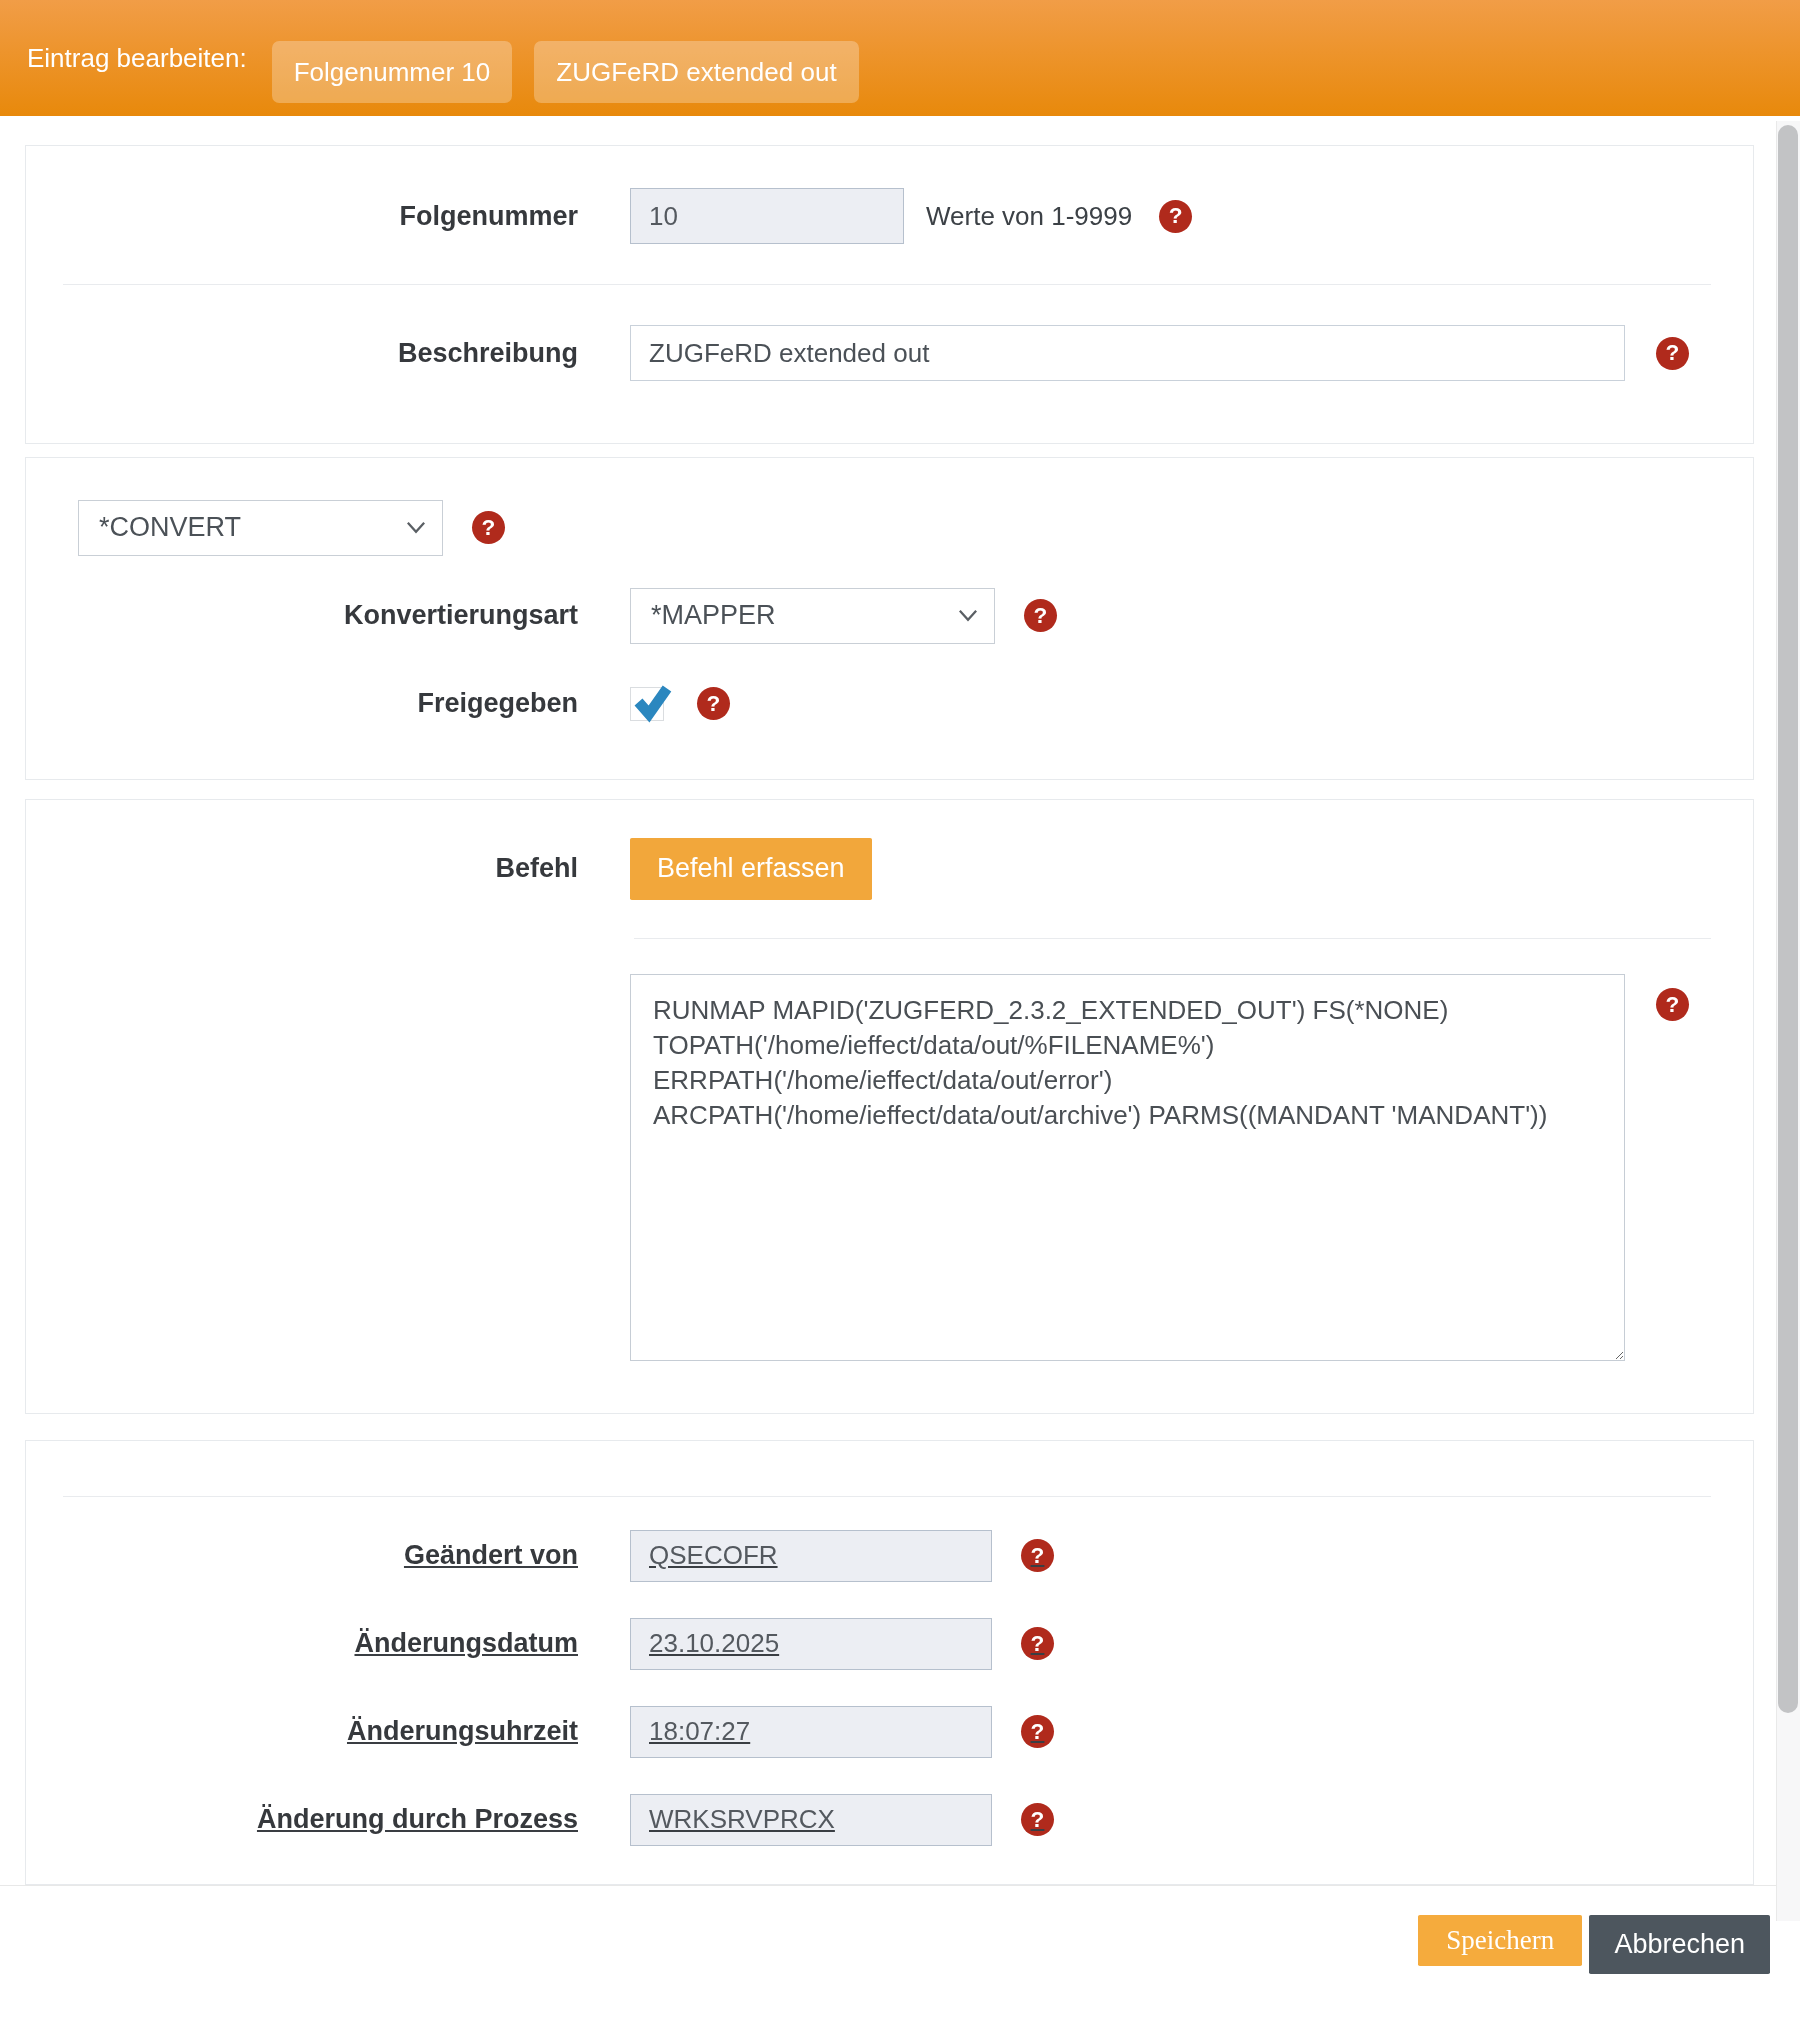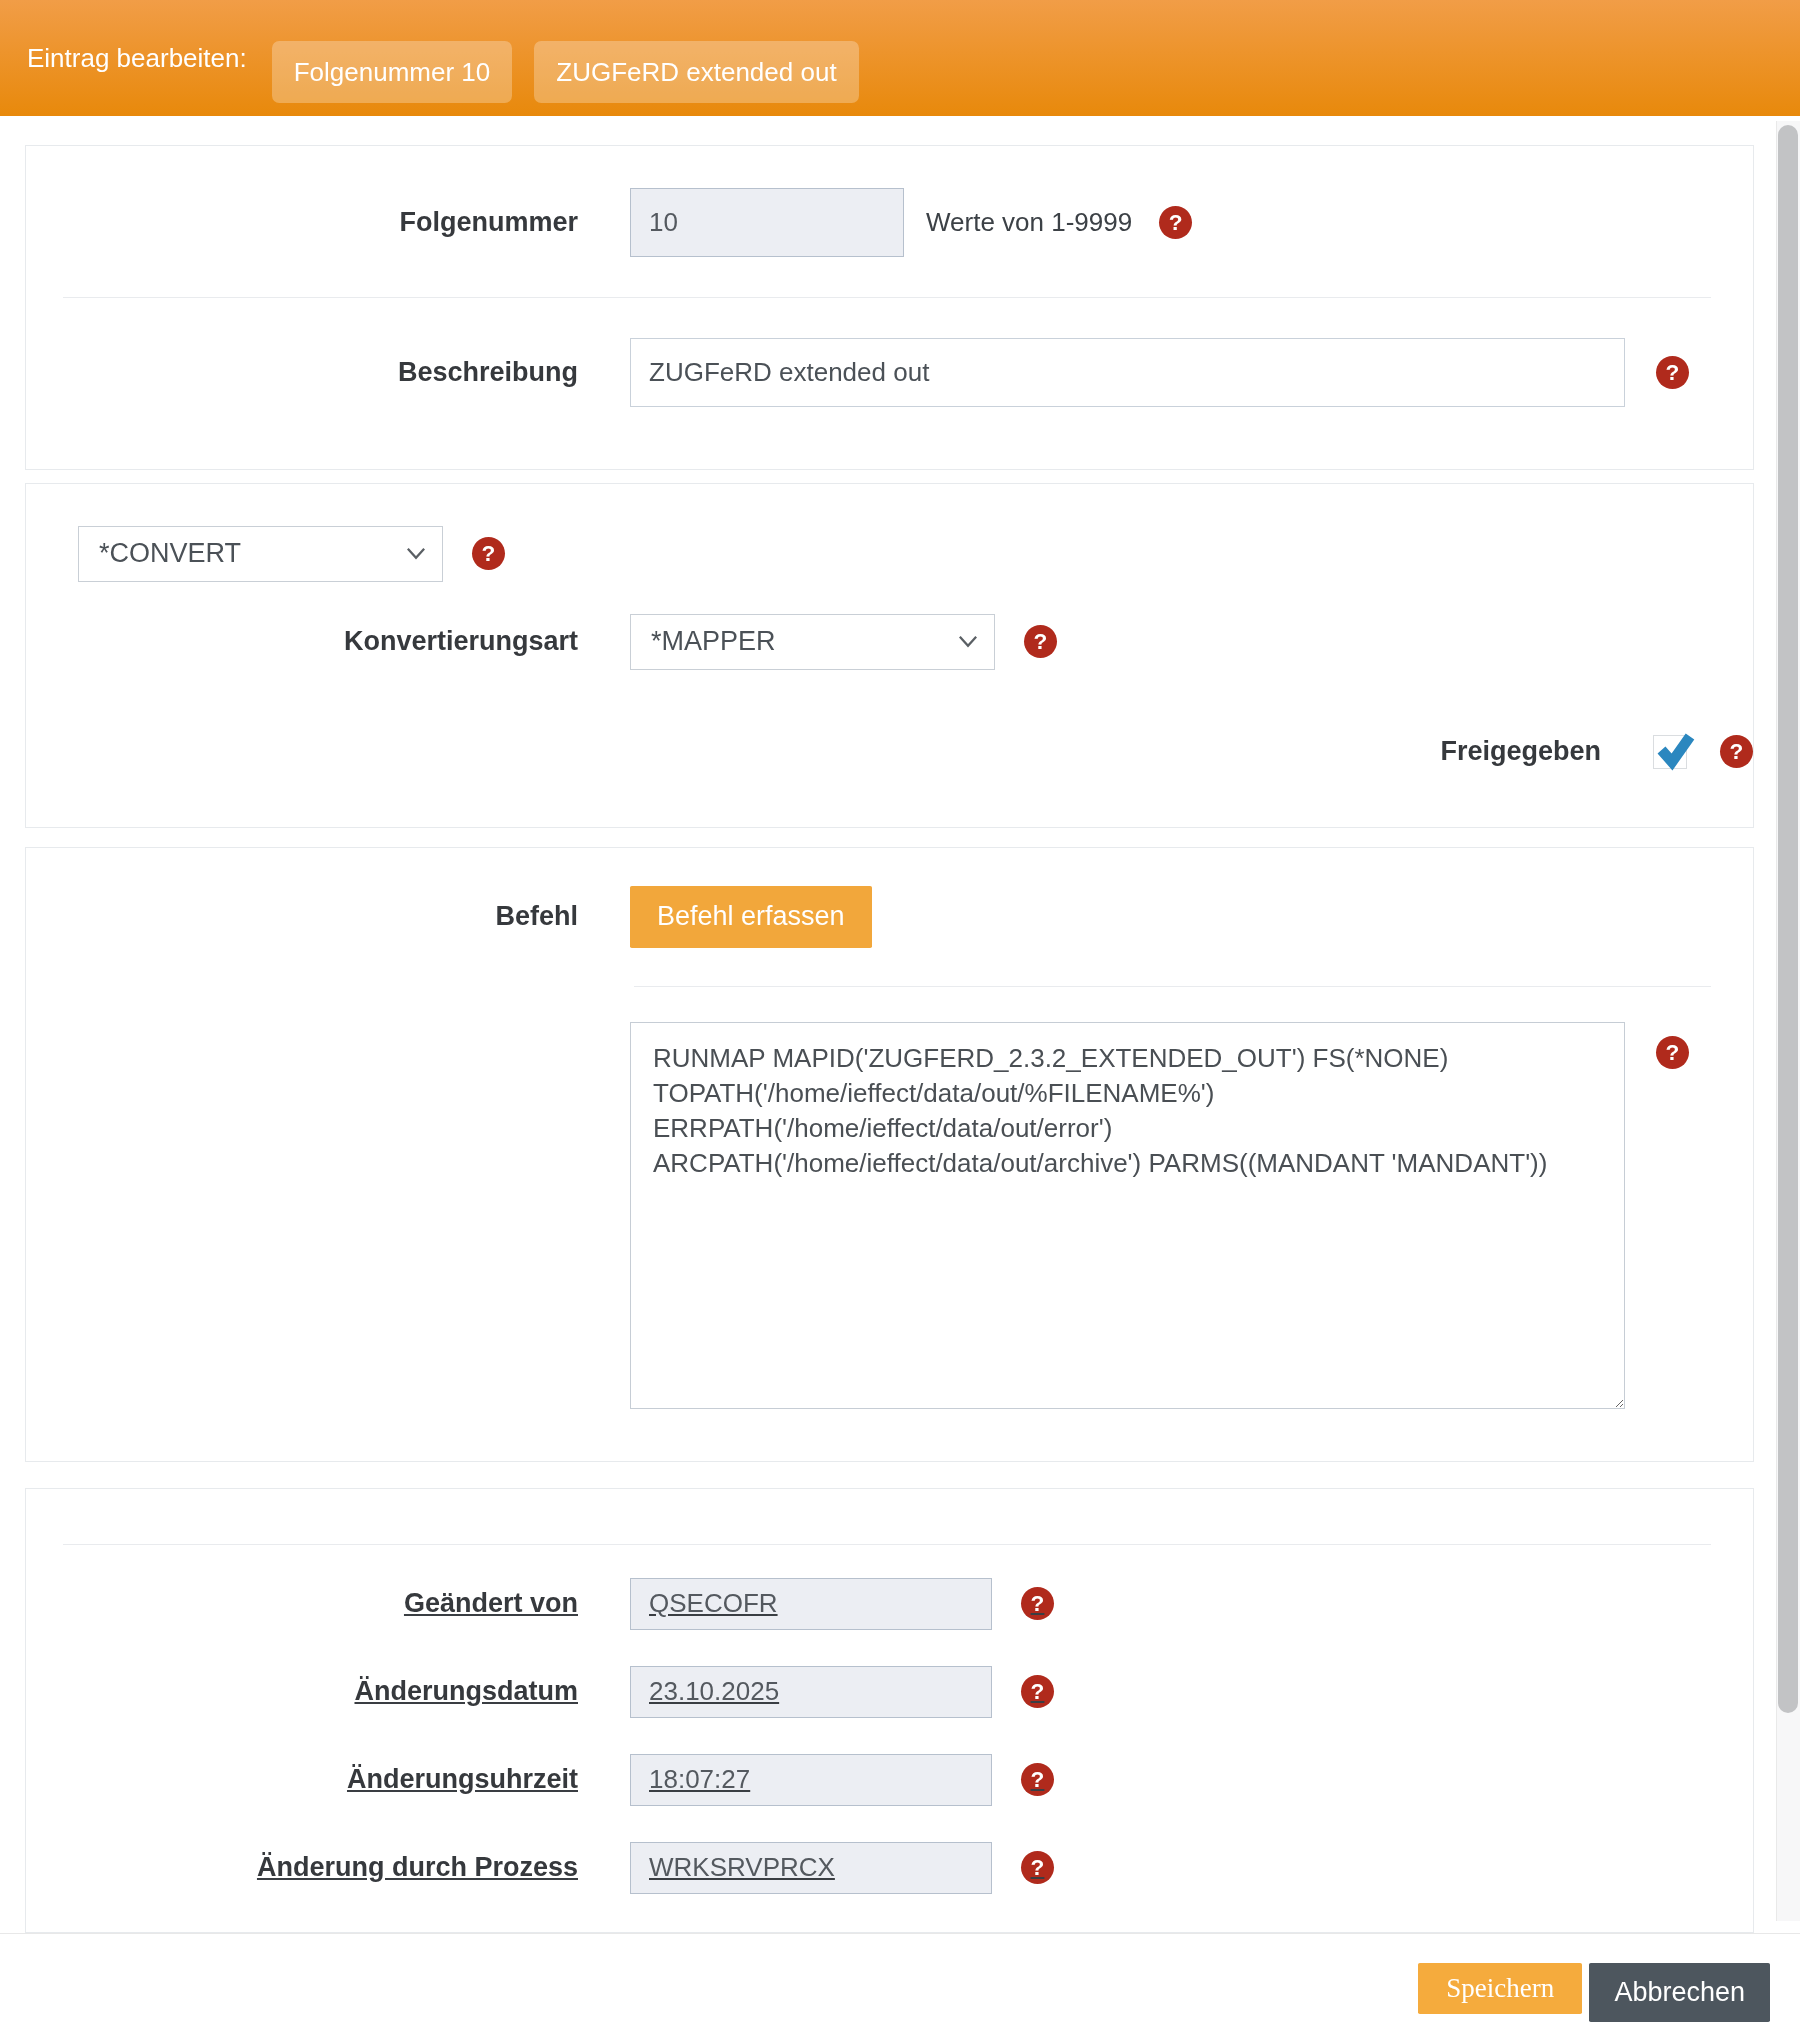--- a/index.html
+++ b/index.html
@@ -65,21 +65,21 @@
 
   .divider {
     border-top: 0.9px solid #e9ebee;
     margin: 40px 42px 0 37px;
     height: 0;
   }
   .divider-indent { margin-left: 608px; margin-top: 38px; }
 
   
   .tbox {
-    height: 69px;
+    height: 56px;
     border: 0.9px solid #c9d1da;
     background: #ffffff;
     font-family: "Liberation Sans", sans-serif;
     font-size: 26px;
     color: #4b5157;
     padding: 0 18px;
   }
   .tbox-disabled {
     background: #eceef3;
     border: 0.9px solid #b6c0cd;
@@ -123,21 +123,21 @@
     display: flex;
     align-items: center;
     justify-content: space-between;
     padding: 0 16.3px 0 20px;
     font-size: 27px;
     color: #4b5157;
     cursor: pointer;
   }
   .chev { width: 20px; height: 12.7px; flex: 0 0 auto; }
   .row-gap { margin-top: 32px; }
-  .row-gap-lg { margin-top: 65px; justify-content: flex-end; }
+  .row-gap-lg { margin-top: 43px; }
 
   
   .checkbox {
     width: 34px; height: 34px;
     border: 0.9px solid #dadde0;
     background: #ffffff;
     position: relative;
     cursor: pointer;
   }
   .checkbox .check {

